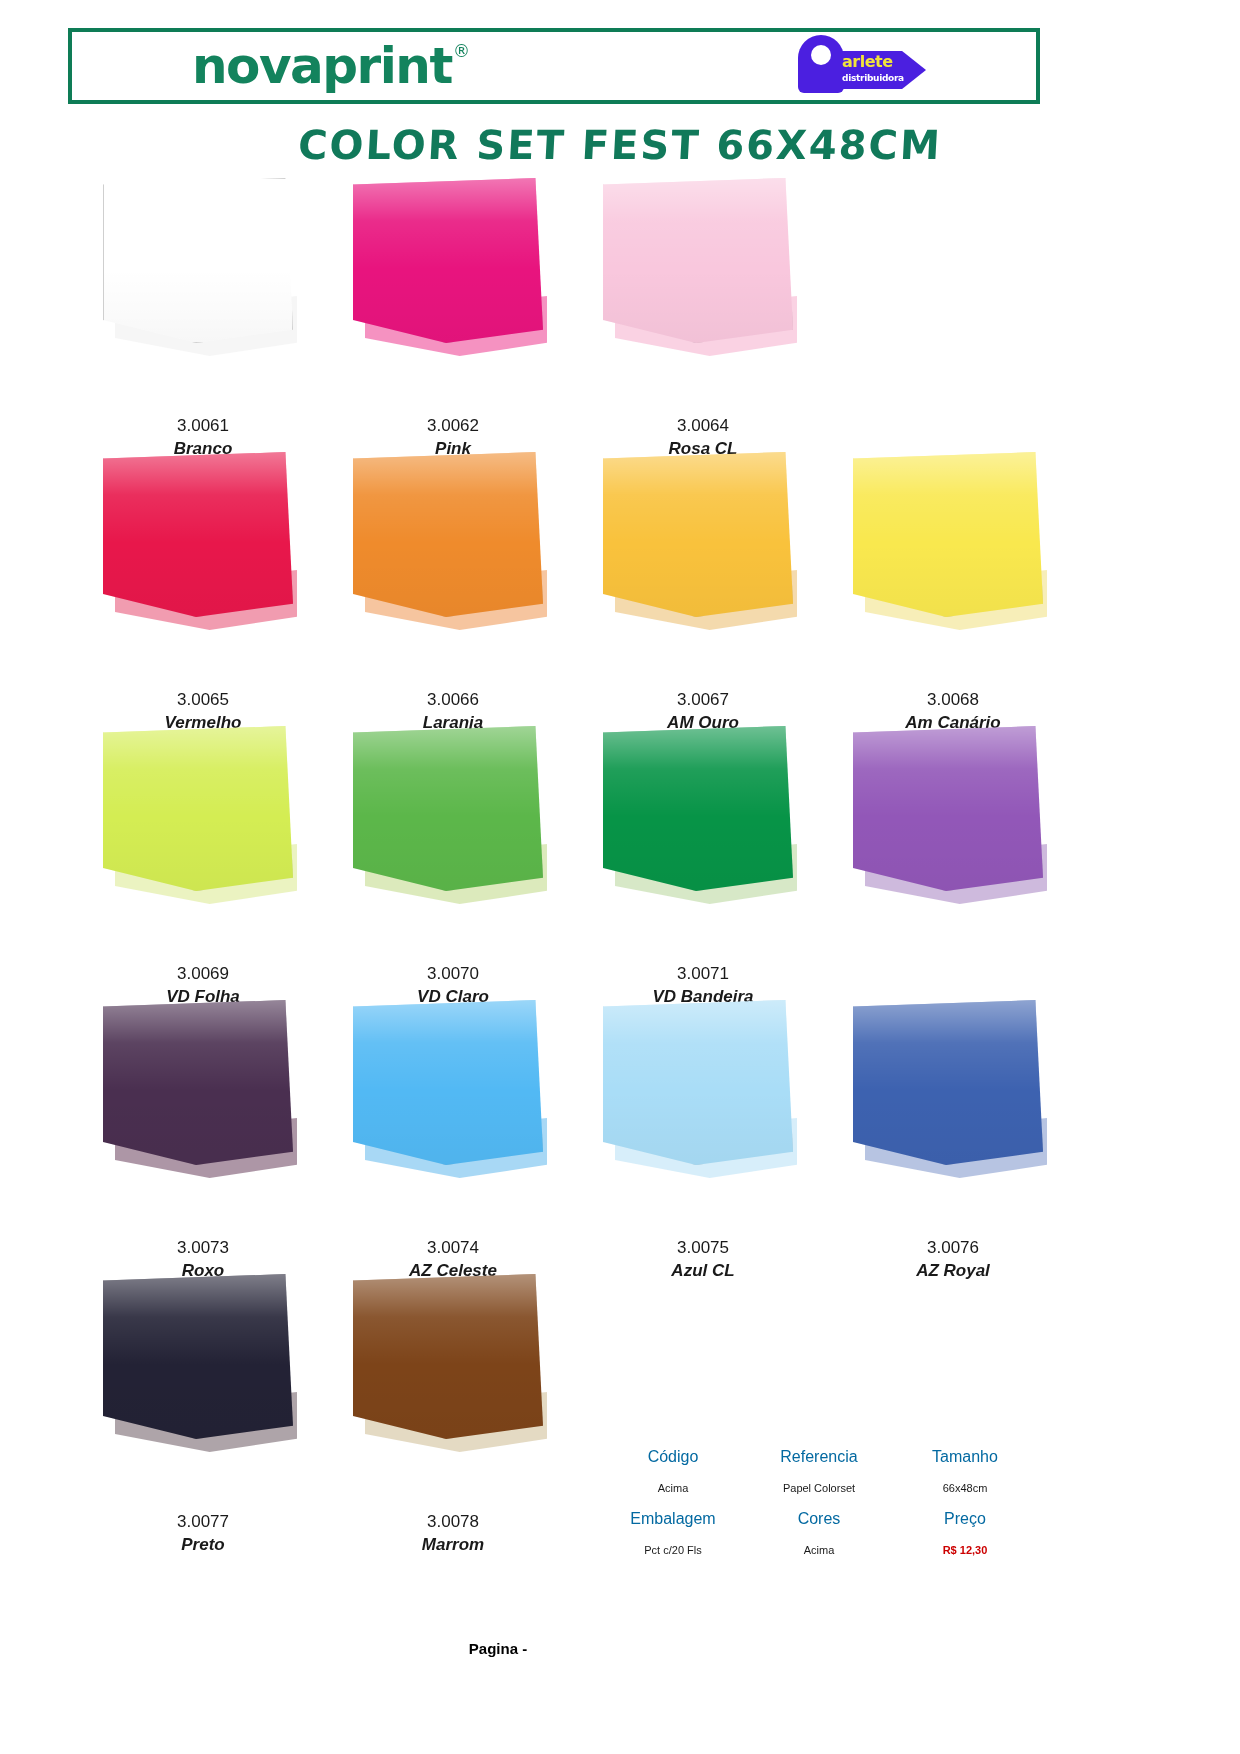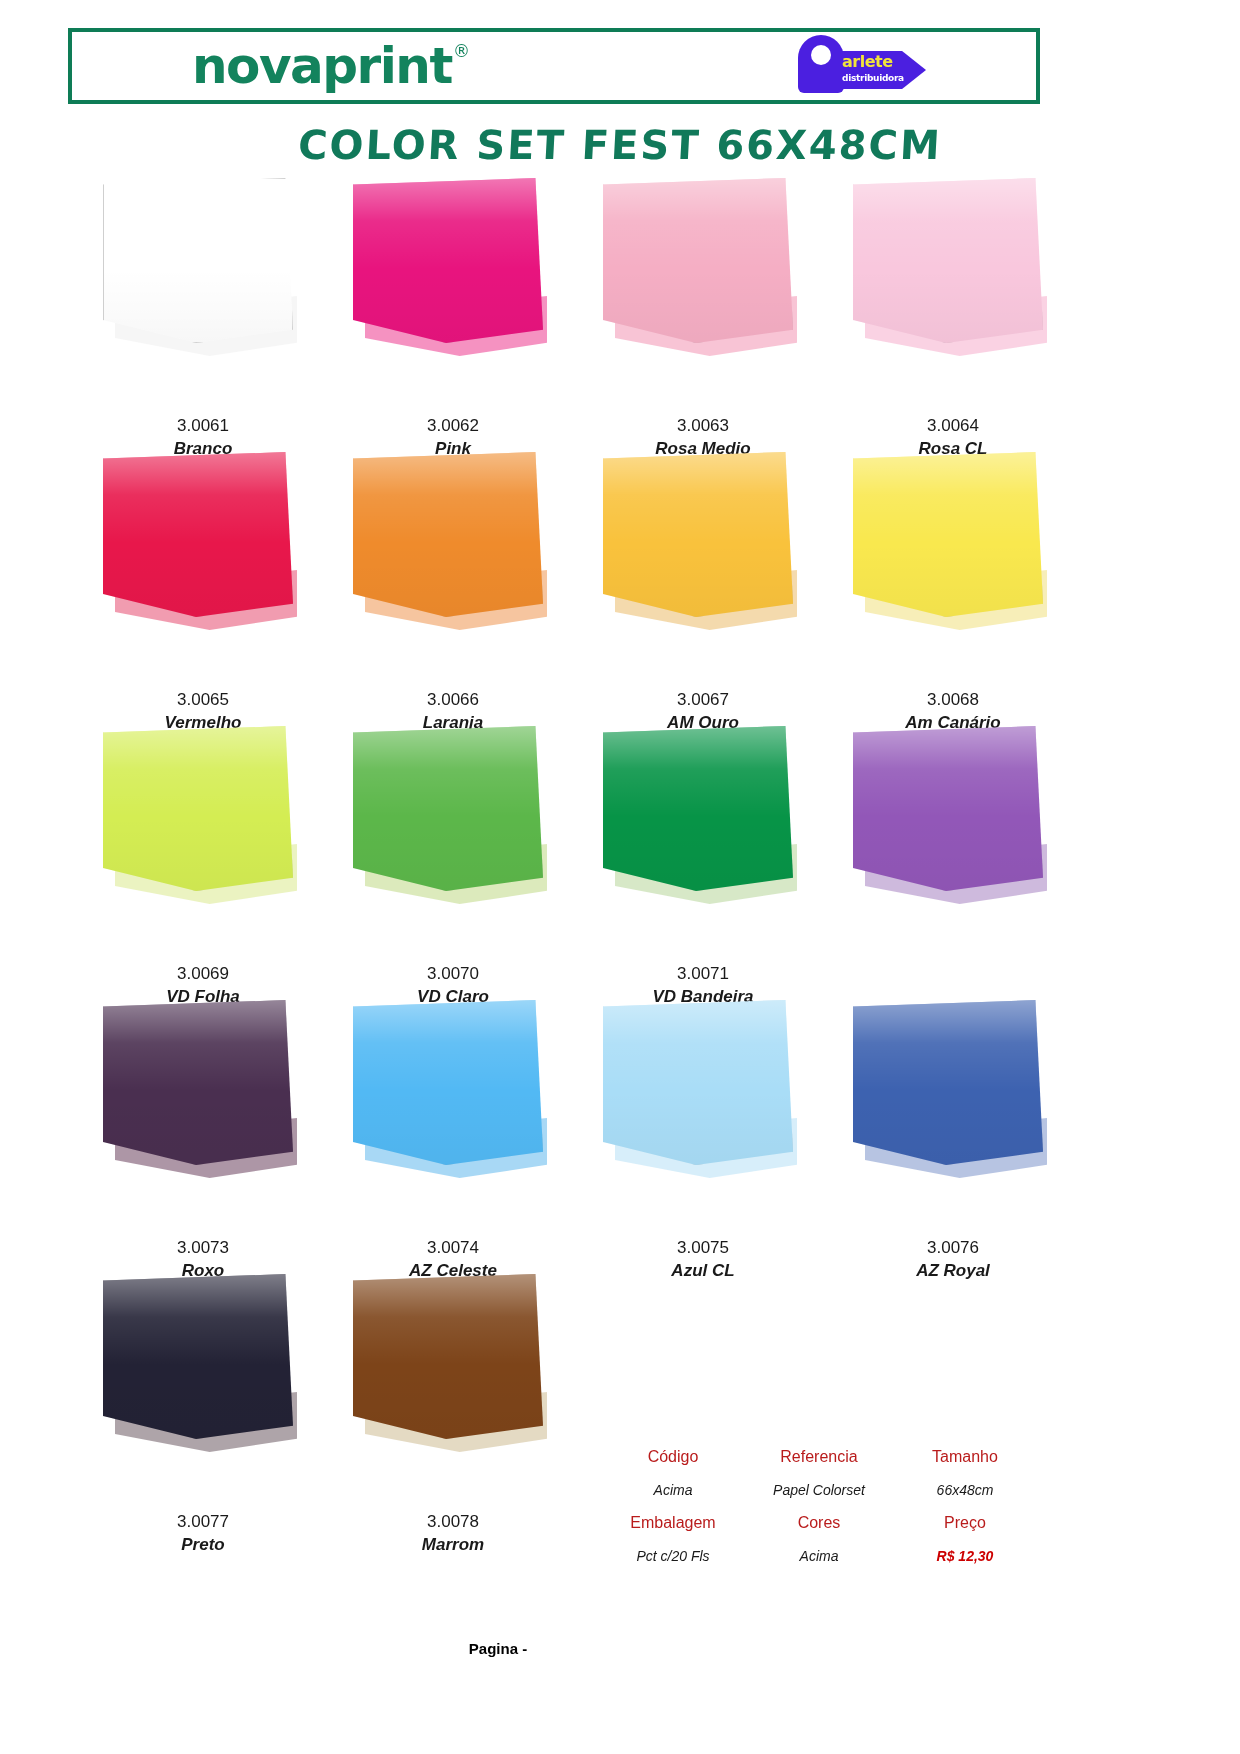--- a/index.html
+++ b/index.html
@@ -219,27 +219,26 @@
     width: 440px;
     margin-bottom: 16px;
   }
   .info-col {
     width: 146px;
     text-align: center;
   }
   .info-head {
     font-family: "Liberation Sans", sans-serif;
     font-size: 16px;
-    color: #b91c1c;
+    color: #0369a1;
     margin-bottom: 16px;
   }
   .info-val {
     font-family: "Liberation Sans", sans-serif;
-    font-style: italic;
-    font-size: 14px;
+    font-size: 11px;
     color: #1a1a1a;
   }
   .info-val.price {
     color: #cc0000;
     font-weight: bold;
   }
 
   
   .footer {
     position: absolute;
@@ -293,32 +292,20 @@
             <div class="sheet-sheen"></div>
           </div>
       </div>
       <div class="cell-caption">
         <div class="cell-code">3.0062</div>
         <div class="cell-name">Pink</div>
       </div>
     </div>
     <div class="cell">
       <div class="sheet-wrap">
-        <div class="sheet-back" style="background: rgb(243, 160, 187);"></div>
-        <div class="sheet-front" style="background: rgb(245, 174, 196);">
-            <div class="sheet-sheen"></div>
-          </div>
-      </div>
-      <div class="cell-caption">
-        <div class="cell-code">3.0063</div>
-        <div class="cell-name">Rosa Medio</div>
-      </div>
-    </div>
-    <div class="cell">
-      <div class="sheet-wrap">
         <div class="sheet-back" style="background: rgb(247, 183, 210);"></div>
         <div class="sheet-front" style="background: rgb(249, 199, 221);">
             <div class="sheet-sheen"></div>
           </div>
       </div>
       <div class="cell-caption">
         <div class="cell-code">3.0064</div>
         <div class="cell-name">Rosa CL</div>
       </div>
     </div>

